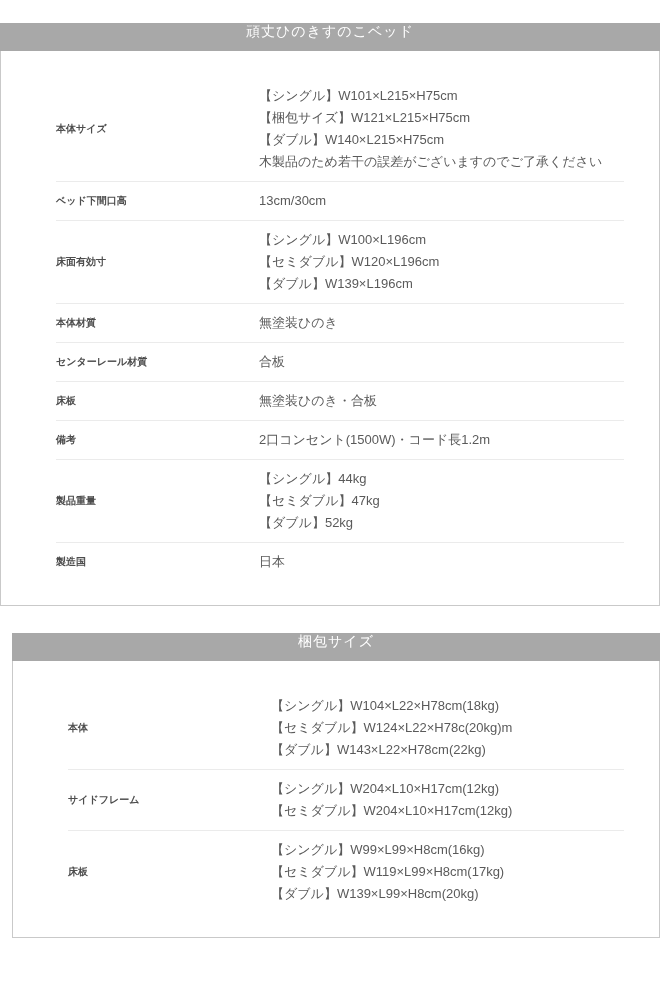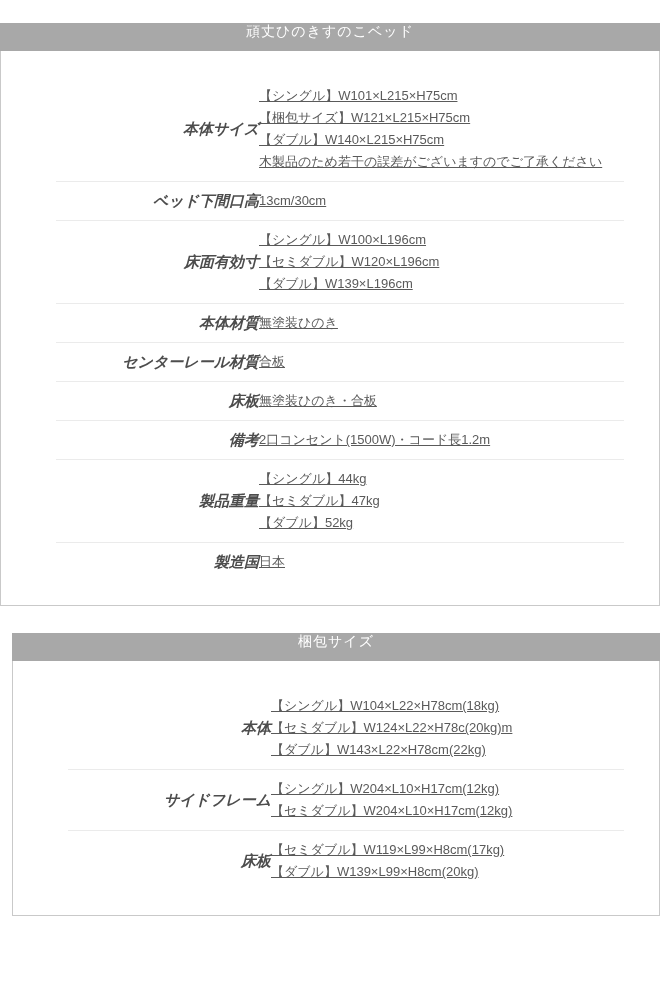--- a/index.html
+++ b/index.html
@@ -45,34 +45,32 @@
     display:flex;
     align-items:center;
     padding:8px 0;
   }
   .spec-row + .spec-row{
     border-top:1px solid var(--row-separator);
   }
   .spec-label{
     width:203px;
     flex:0 0 203px;
-    text-align:right;
+    text-align:left;
     font-weight:bold;
-    font-size:15px;
+    font-size:10px;
     color:var(--label-text);
     line-height:22px;
-    font-style:italic;
   }
   .spec-value{
     flex:1 1 auto;
     font-size:13px;
     color:var(--value-text);
     line-height:22px;
     text-align:left;
-    text-decoration:underline;
   }
   .spec-line{min-height:22px;}
 </style>
 </head>
 <body>
 
 <div class="page">
 
   <section class="spec-section">
     <div class="section-header">
@@ -159,20 +157,21 @@
         <div class="spec-row">
           <div class="spec-label">サイドフレーム</div>
           <div class="spec-value">
             <div class="spec-line">【シングル】W204×L10×H17cm(12kg)</div>
             <div class="spec-line">【セミダブル】W204×L10×H17cm(12kg)</div>
           </div>
         </div>
         <div class="spec-row">
           <div class="spec-label">床板</div>
           <div class="spec-value">
+            <div class="spec-line">【シングル】W99×L99×H8cm(16kg)</div>
             <div class="spec-line">【セミダブル】W119×L99×H8cm(17kg)</div>
             <div class="spec-line">【ダブル】W139×L99×H8cm(20kg)</div>
           </div>
         </div>
       </div>
   </section>
 
 </div>
 
 </body></html>

